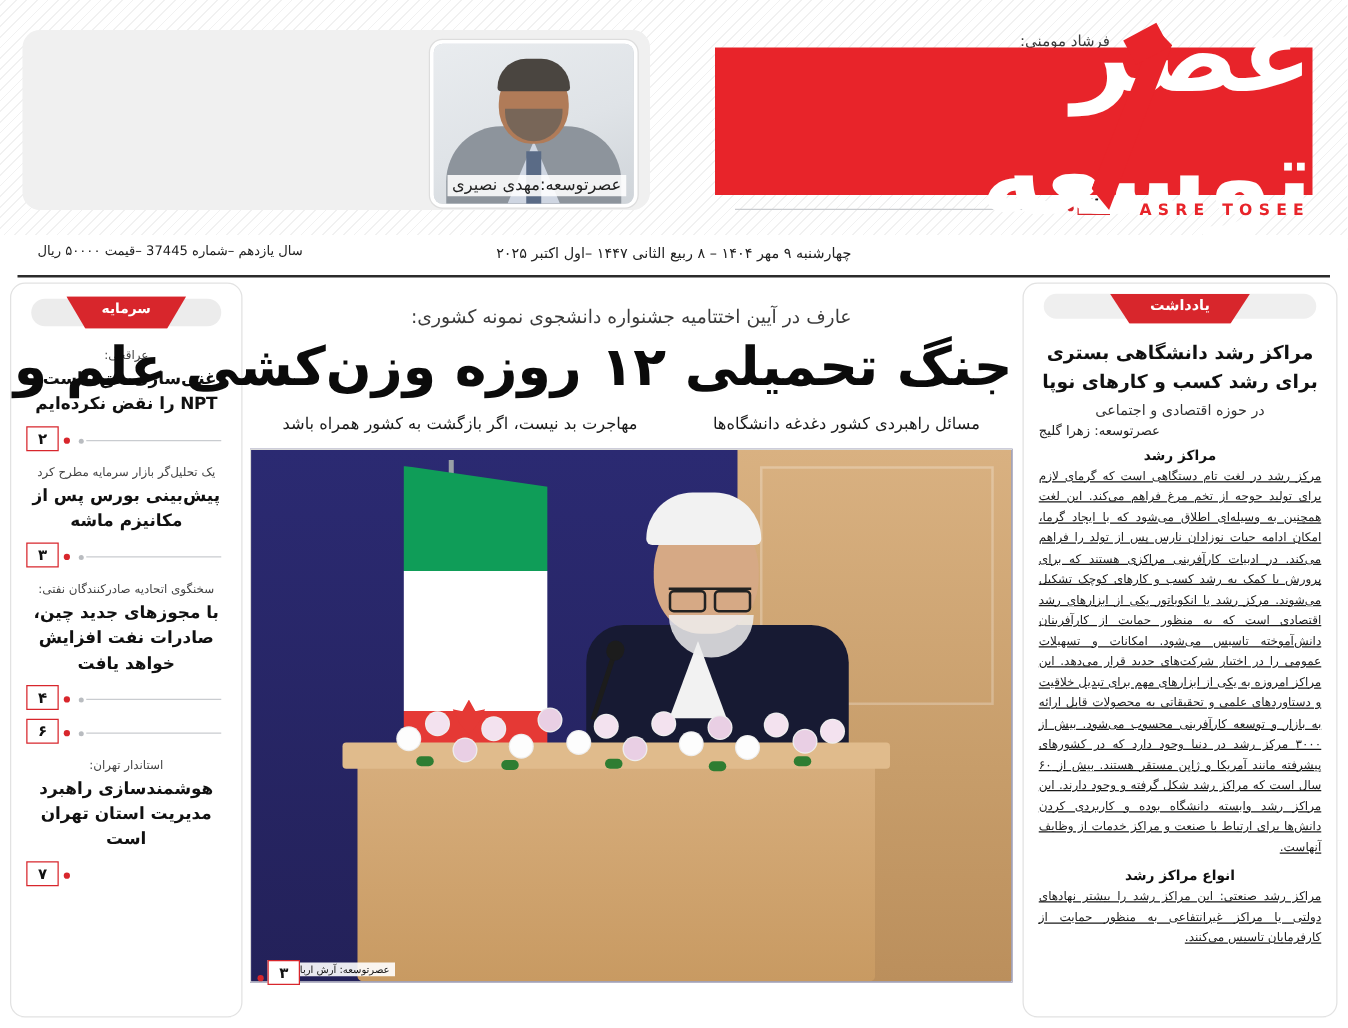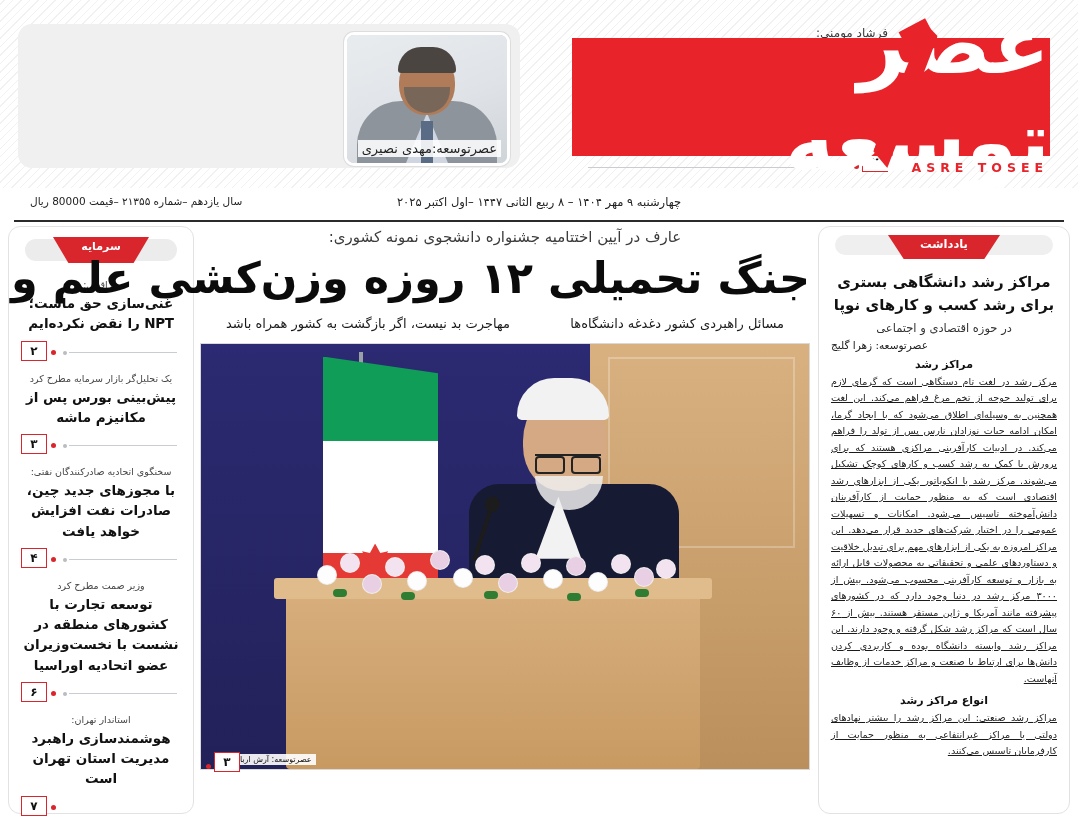--- a/index.html
+++ b/index.html
@@ -143,21 +143,21 @@
   .rail-item{padding:10px 2px 0;text-align:center;direction:rtl;}
   .rail-kicker{font-size:9.5px;color:#444;margin-bottom:3px;letter-spacing:-.2px;}
   .rail-title{font-size:13.5px;font-weight:bold;line-height:1.5;color:#111;letter-spacing:-.3px;}
   .rail-pm{position:relative;margin:7px 2px 2px;height:20px;}
   .rail-pm .num{position:absolute;left:0;top:0;}
   .rail-pm .dot{position:absolute;left:26px;top:0;}
   .rail-pm .dot2{position:absolute;left:38px;top:0;}
   .rail-pm .rule{position:absolute;left:48px;right:4px;top:0;}
 
   
-  .center{position:absolute;left:200px;right:268px;top:0;}
+  .center{position:absolute;left:200px;right:268px;top:16px;}
   .lead-kicker{
     text-align:center;font-size:15px;color:#3c3c3c;direction:rtl;margin-top:2px;letter-spacing:-.2px;
   }
   .lead-headline{
     text-align:center;font-size:43px;font-weight:bold;color:#0b0b0b;
     line-height:1.25;direction:rtl;margin-top:6px;letter-spacing:-1.5px;white-space:nowrap;
   }
   .lead-subs{
     display:flex;justify-content:space-between;direction:rtl;
     margin:10px 26px 0;font-size:13px;color:#1a1a1a;letter-spacing:-.2px;
@@ -283,21 +283,21 @@
         <div class="mast-word">عصر توسعه</div>
       </div>
       <div class="mast-swoosh"></div>
       <div class="mast-tick"></div>
       <div class="mast-latin">ASRE TOSEE</div>
     </div>
   </div>
 
   <div class="datestrip">
     <div class="date-center">چهارشنبه ۹ مهر ۱۴۰۴ – ۸ ربیع الثانی ۱۴۴۷ –اول اکتبر ۲۰۲۵</div>
-    <div class="date-left">سال یازدهم –شماره ۲۱۳۵۵ –قیمت 80000 ریال</div>
+    <div class="date-left">سال یازدهم –شماره 37445 –قیمت ۵۰۰۰۰ ریال</div>
   </div>
 
   <div class="content">
 
     <div class="rail">
       <div class="rail-badge-wrap">
         <div class="rail-badge-bg"></div>
         <div class="rail-badge">سرمایه</div>
       </div>
 
@@ -327,24 +327,20 @@
         <div class="rail-kicker">سخنگوی اتحادیه صادرکنندگان نفتی:</div>
         <div class="rail-title">با مجوزهای جدید چین، صادرات نفت افزایش خواهد یافت</div>
       </div>
       <div class="pagemark rail-pm">
         <span class="num">۴</span>
         <span class="dot"></span>
         <span class="dot2"></span>
         <span class="rule"></span>
       </div>
 
-      <div class="rail-item">
-        <div class="rail-kicker">وزیر صمت مطرح کرد</div>
-        <div class="rail-title">توسعه تجارت با کشورهای منطقه در نشست با نخست‌وزیران عضو اتحادیه اوراسیا</div>
-      </div>
       <div class="pagemark rail-pm">
         <span class="num">۶</span>
         <span class="dot"></span>
         <span class="dot2"></span>
         <span class="rule"></span>
       </div>
 
       <div class="rail-item">
         <div class="rail-kicker">استاندار تهران:</div>
         <div class="rail-title">هوشمندسازی راهبرد مدیریت استان تهران است</div>

